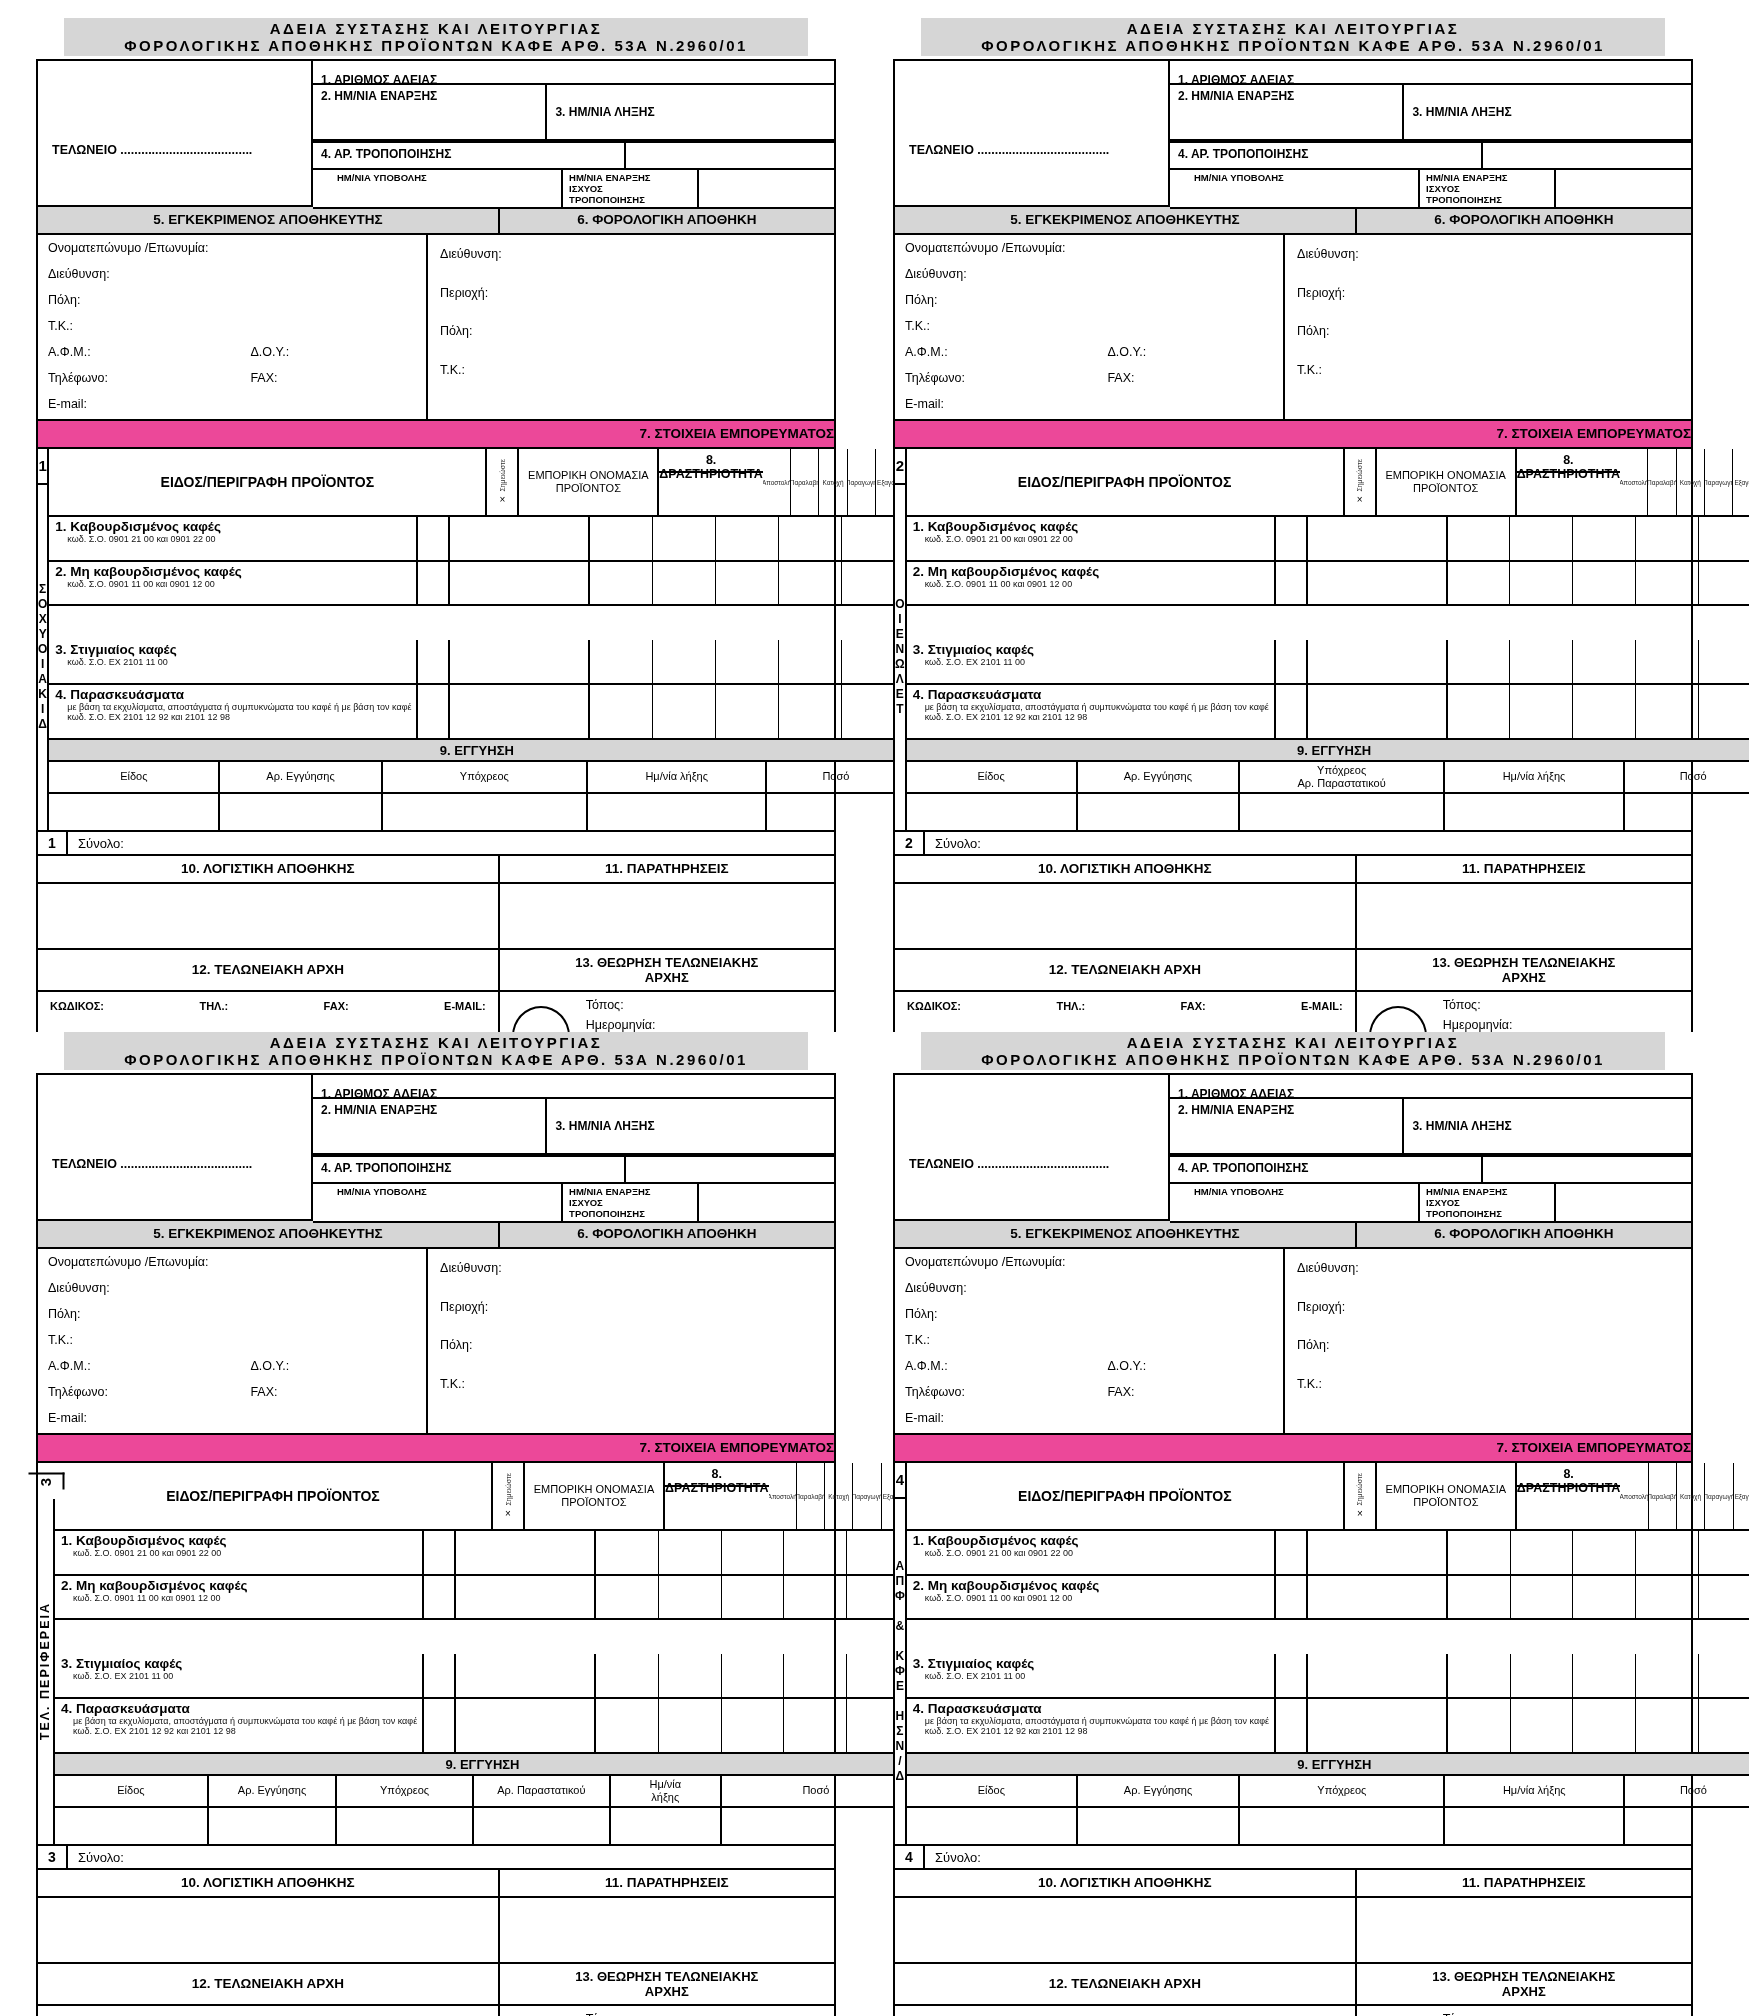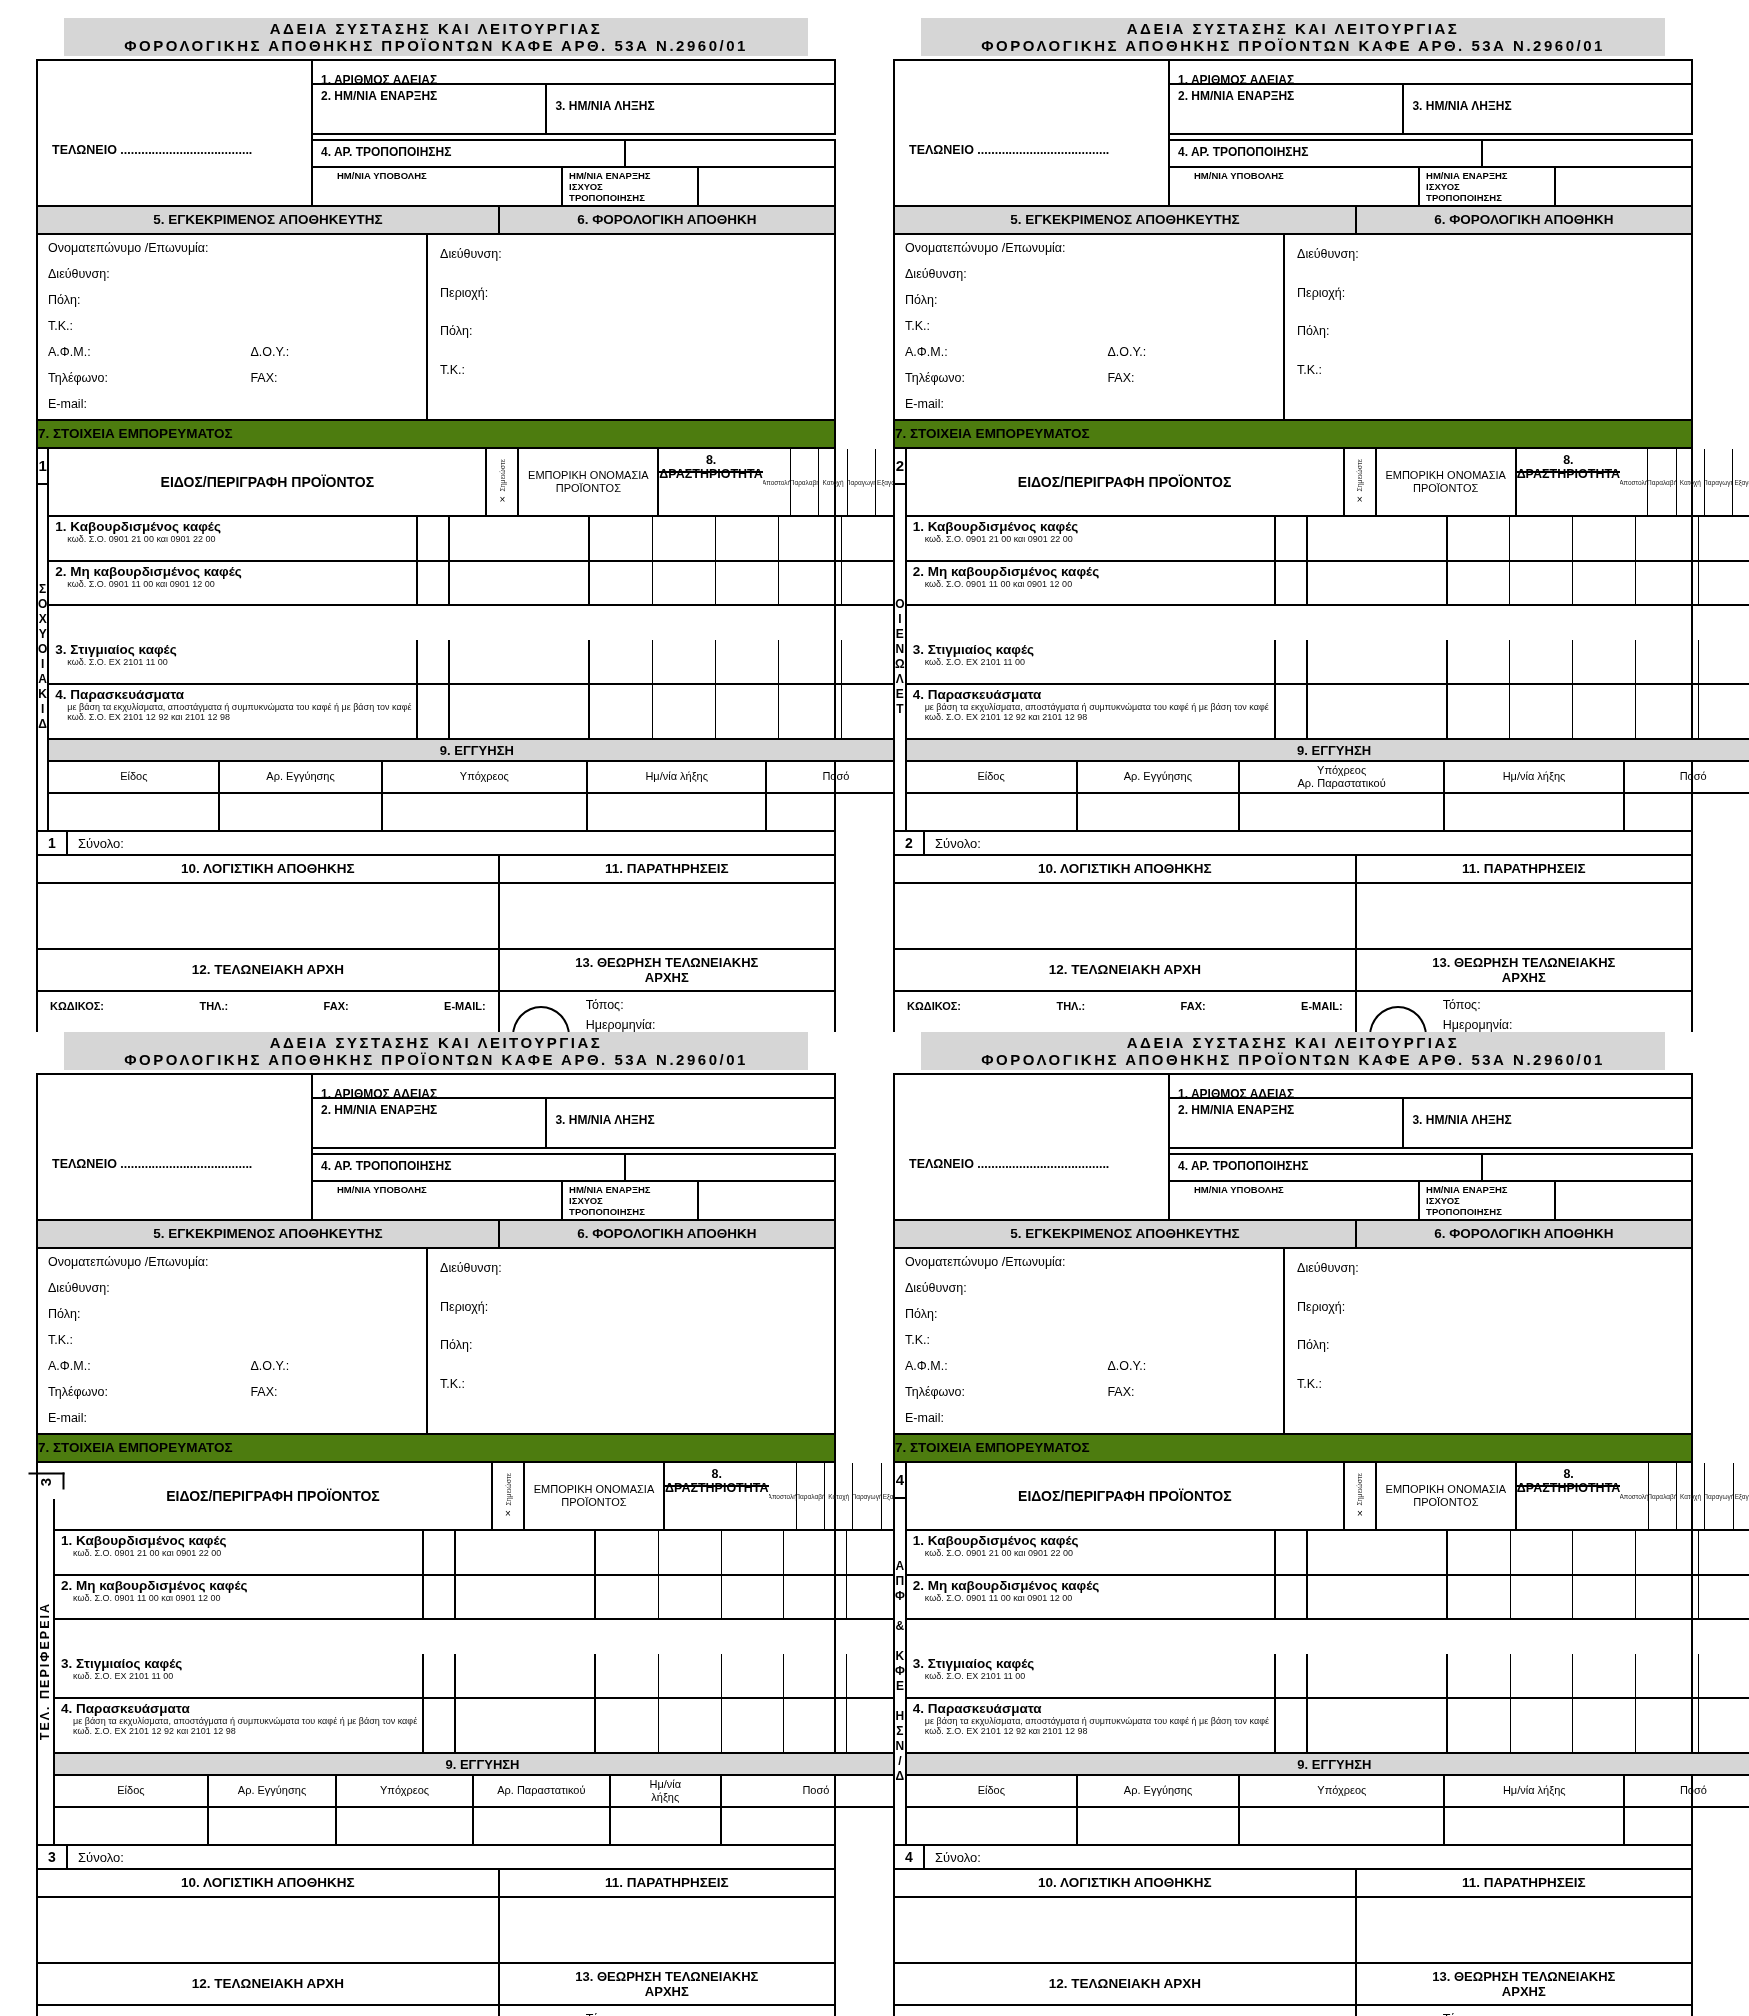--- a/index.html
+++ b/index.html
@@ -19,21 +19,21 @@
            font-weight:bold; font-size:15px; letter-spacing:2.5px; line-height:17px; padding:2px 0; }
 
   
   .toparea { display:flex; height:148px; }
   .tbox { width:277px; border:2px solid #000; font-weight:bold; font-size:12.5px; padding:82px 0 0 14px; }
   .tright { flex:1; display:flex; flex-direction:column; }
   .tga { border:2px solid #000; border-left:none; height:86px; display:flex; flex-direction:column; }
   .tr1 { height:24px; border-bottom:2px solid #000; font-weight:bold; font-size:12px; padding:12px 0 0 8px; }
   .tr2 { flex:1; display:flex; }
   .tr2a { width:45%; border-right:2px solid #000; font-weight:bold; font-size:12px; padding:4px 8px; }
-  .tr2b { flex:1; font-weight:bold; font-size:12px; padding:14px 8px; }
+  .tr2b { flex:1; font-weight:bold; font-size:12px; padding:20px 8px; }
   .tgap { height:4px; }
   .tgb { border:2px solid #000; border-left:none; flex:1; display:flex; flex-direction:column; }
   .tr4 { display:flex; height:27px; border-bottom:2px solid #000; }
   .tr4a { width:60%; border-right:2px solid #000; font-weight:bold; font-size:12px; padding:4px 8px; }
   .tr4b { flex:1; }
   .tr5 { display:flex; flex:1; }
   .tr5a { width:48%; border-right:2px solid #000; font-weight:bold; font-size:9.5px; padding:2px 24px; }
   .tr5b { width:26%; border-right:2px solid #000; font-weight:bold; font-size:9.5px; padding:2px 6px;
           white-space:pre-line; line-height:11px; }
   .tr5c { flex:1; }
@@ -46,22 +46,22 @@
   .shead { text-align:center; font-weight:bold; font-size:13.5px; padding-top:5px; }
 
   .body56 { display:flex; height:186px; border-bottom:2px solid #000; }
   .b5 { width:49%; border-right:2px solid #000; padding:6px 10px 8px 10px; font-size:12.5px;
         display:flex; flex-direction:column; justify-content:space-between; }
   .fline { position:relative; }
   .half2 { position:absolute; left:55%; top:0; }
   .b6 { flex:1; padding:12px 12px 42px 12px; font-size:12.5px;
         display:flex; flex-direction:column; justify-content:space-between; }
 
-  .hdr7 { height:28px; border-bottom:2px solid #000; background:#4d7c0f;
-          text-align:left; font-weight:bold; font-size:13.5px; padding-top:5px; }
+  .hdr7 { height:28px; border-bottom:2px solid #000; background:#ec4899;
+          text-align:right; font-weight:bold; font-size:13.5px; padding-top:5px; }
 
   .ptable { display:flex; border-bottom:2px solid #000; }
   .pnumcol { width:30px; display:flex; flex-direction:column; }
   .pnum { height:36px; border-right:2px solid #000; border-bottom:2px solid #000;
           font-weight:bold; font-size:15px; text-align:center; padding-top:8px; }
   .nrot { transform:rotate(-90deg); }
   .pvert { flex:1; border-right:2px solid #000; display:flex; align-items:center; justify-content:center; }
   .vtext { font-weight:bold; font-size:12px; line-height:15px; text-align:center; white-space:pre-line; }
   .vtext.vrot { writing-mode:vertical-rl; transform:rotate(180deg); white-space:nowrap;
                 letter-spacing:2px; font-size:12.5px; }

